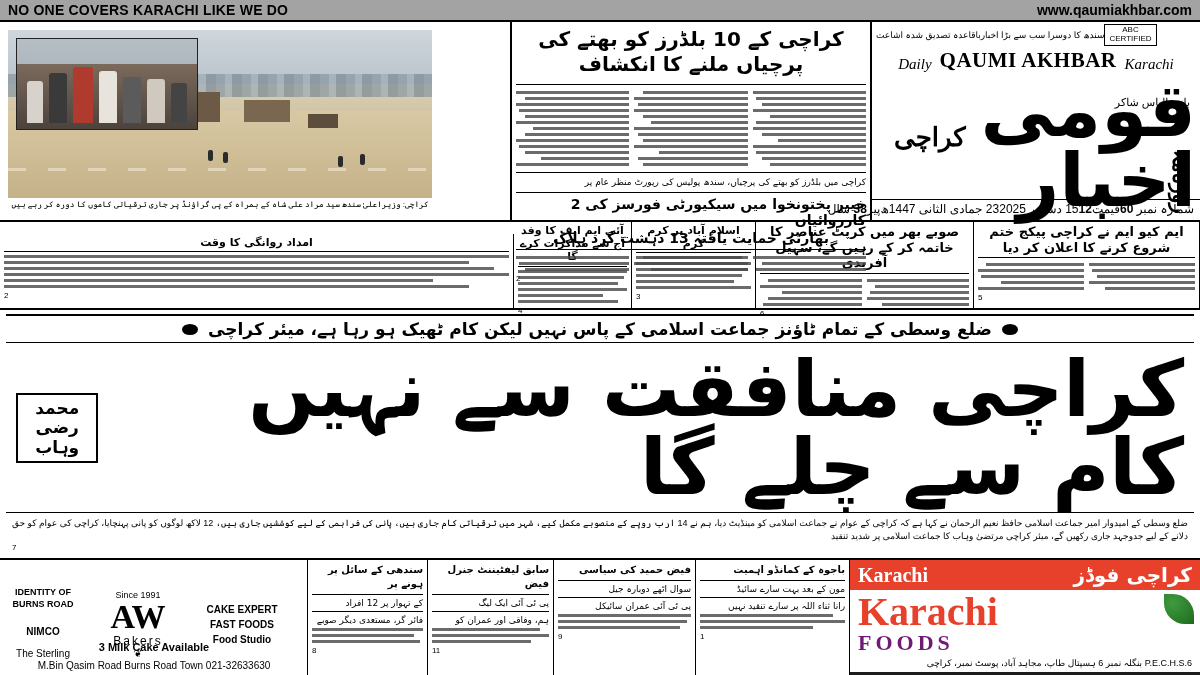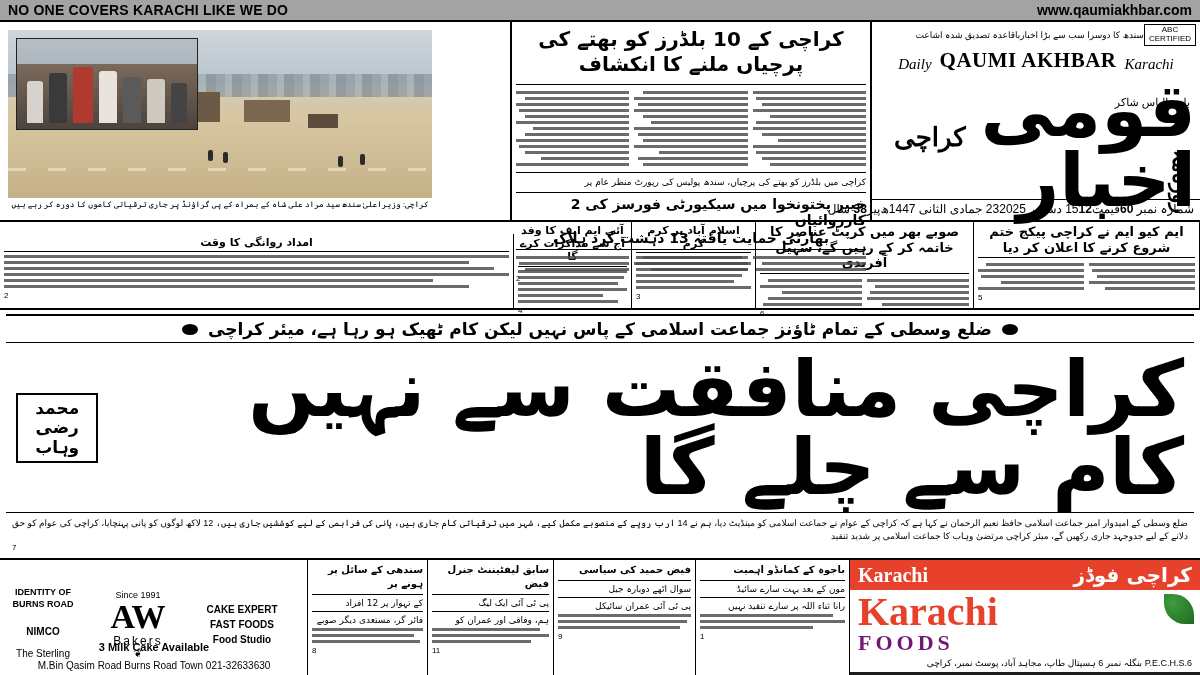--- a/index.html
+++ b/index.html
@@ -86,21 +86,21 @@
   .lines i {
     display:block; height:3px; background:#4a4a4a; margin:3px 0; opacity:.82;
   }
   .lines i.s1 { width:100%; }
   .lines i.s2 { width:92%; }
   .lines i.s3 { width:97%; }
   .lines i.s4 { width:85%; }
   .lines i.s5 { width:78%; }
 
   
-  .cert-row { display:flex; align-items:center; justify-content:flex-start; font-size:9px; direction:rtl; }
+  .cert-row { display:flex; align-items:center; justify-content:flex-end; font-size:9px; direction:rtl; }
   .abc-box { border:1px solid #000; padding:1px 4px; font-size:8px; text-align:center; line-height:1.1; }
   .daily-line { display:flex; align-items:flex-end; justify-content:center; gap:8px; margin-top:2px; }
   .daily-line .script { font-style:italic; font-family:"Liberation Serif", serif; font-size:15px; }
   .daily-line .big { font-family:"Liberation Serif", serif; font-weight:bold; font-size:21px; letter-spacing:.5px; }
   .masthead-title {
     direction:rtl; font-family:"DejaVu Sans", sans-serif;
     font-weight:bold; font-size:74px; line-height:.95; margin:2px 0 0 0;
   }
   .founder { position:absolute; right:10px; top:74px; font-size:11px; direction:rtl; }
   .masthead-karachi { position:absolute; left:22px; top:100px; font-size:26px; font-weight:bold; direction:rtl; }

